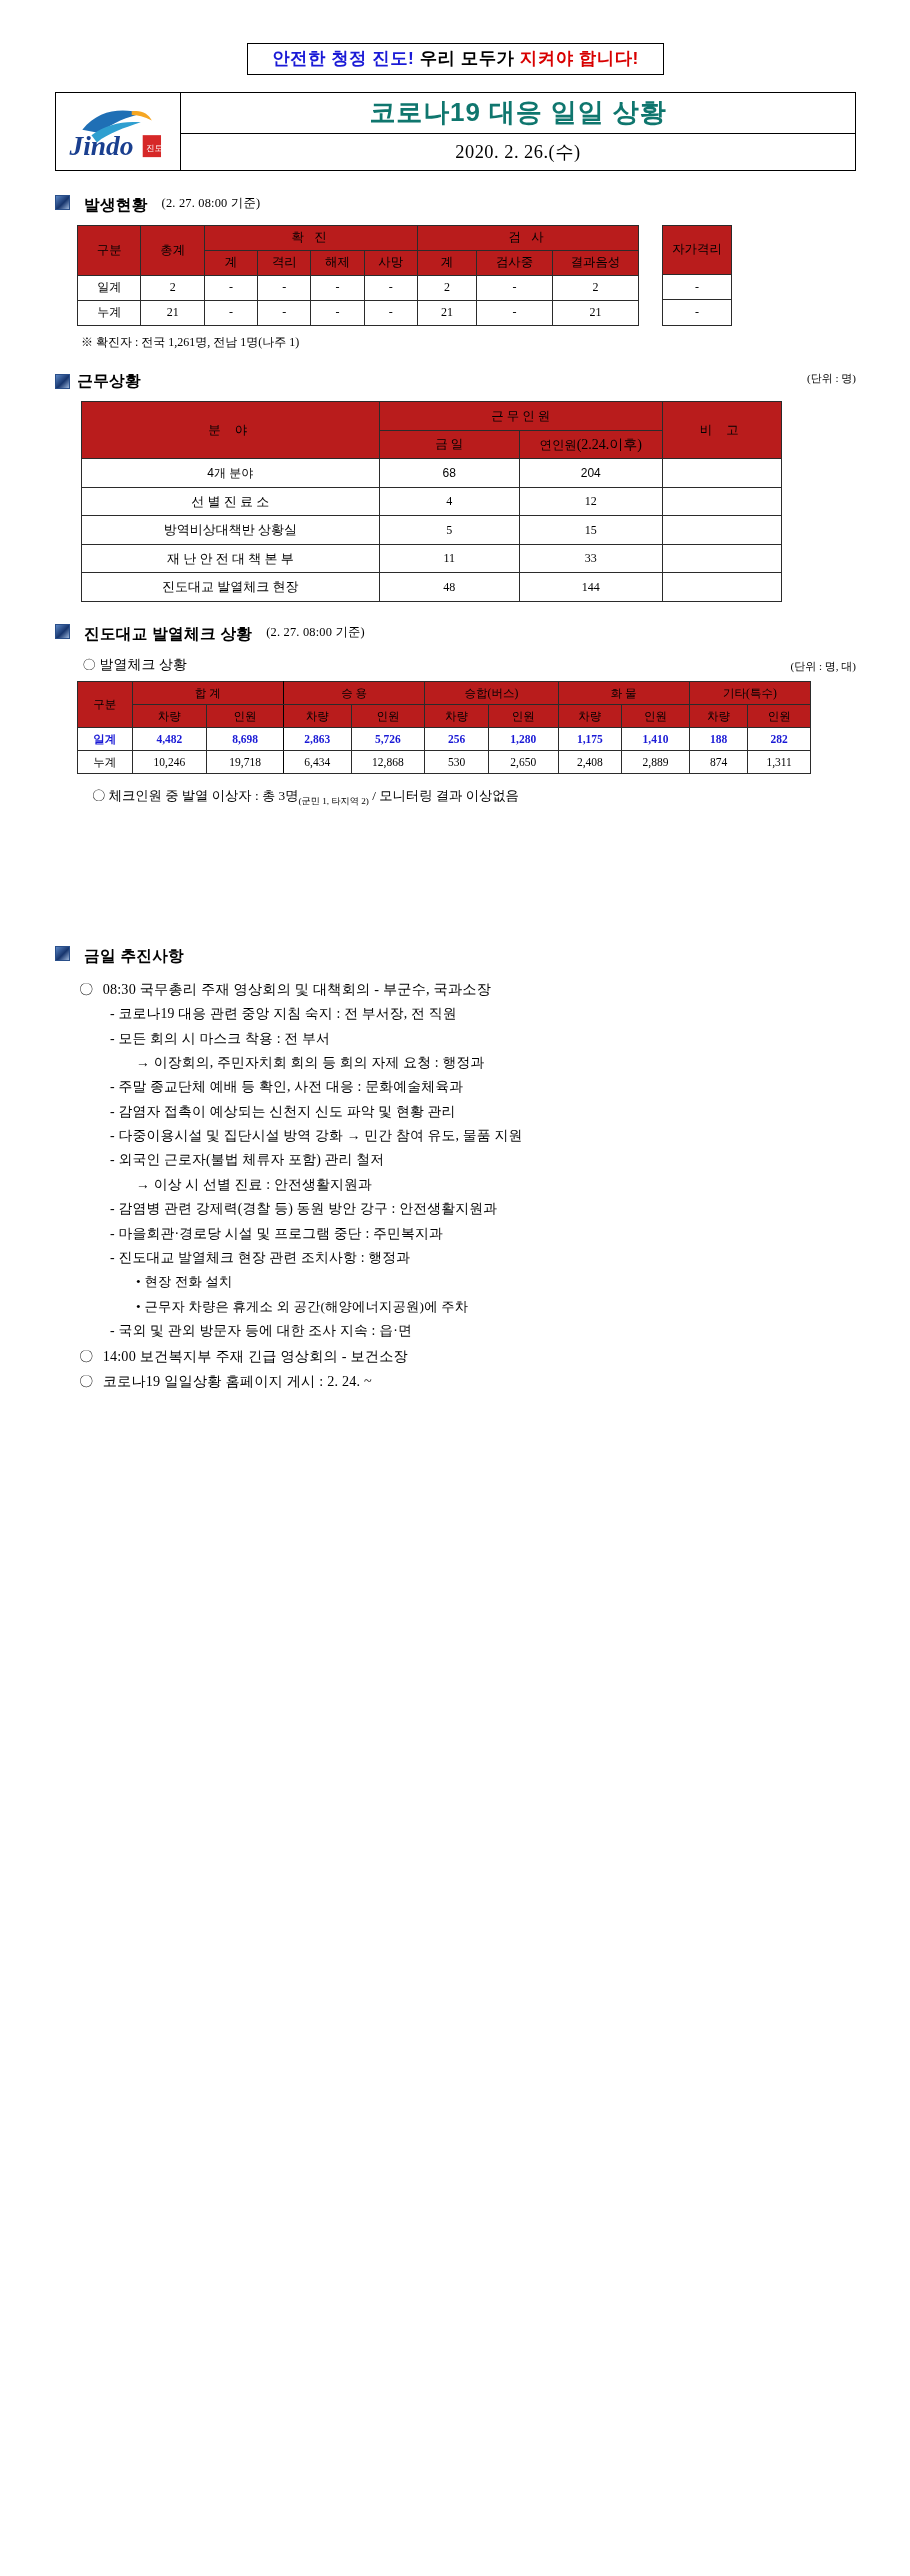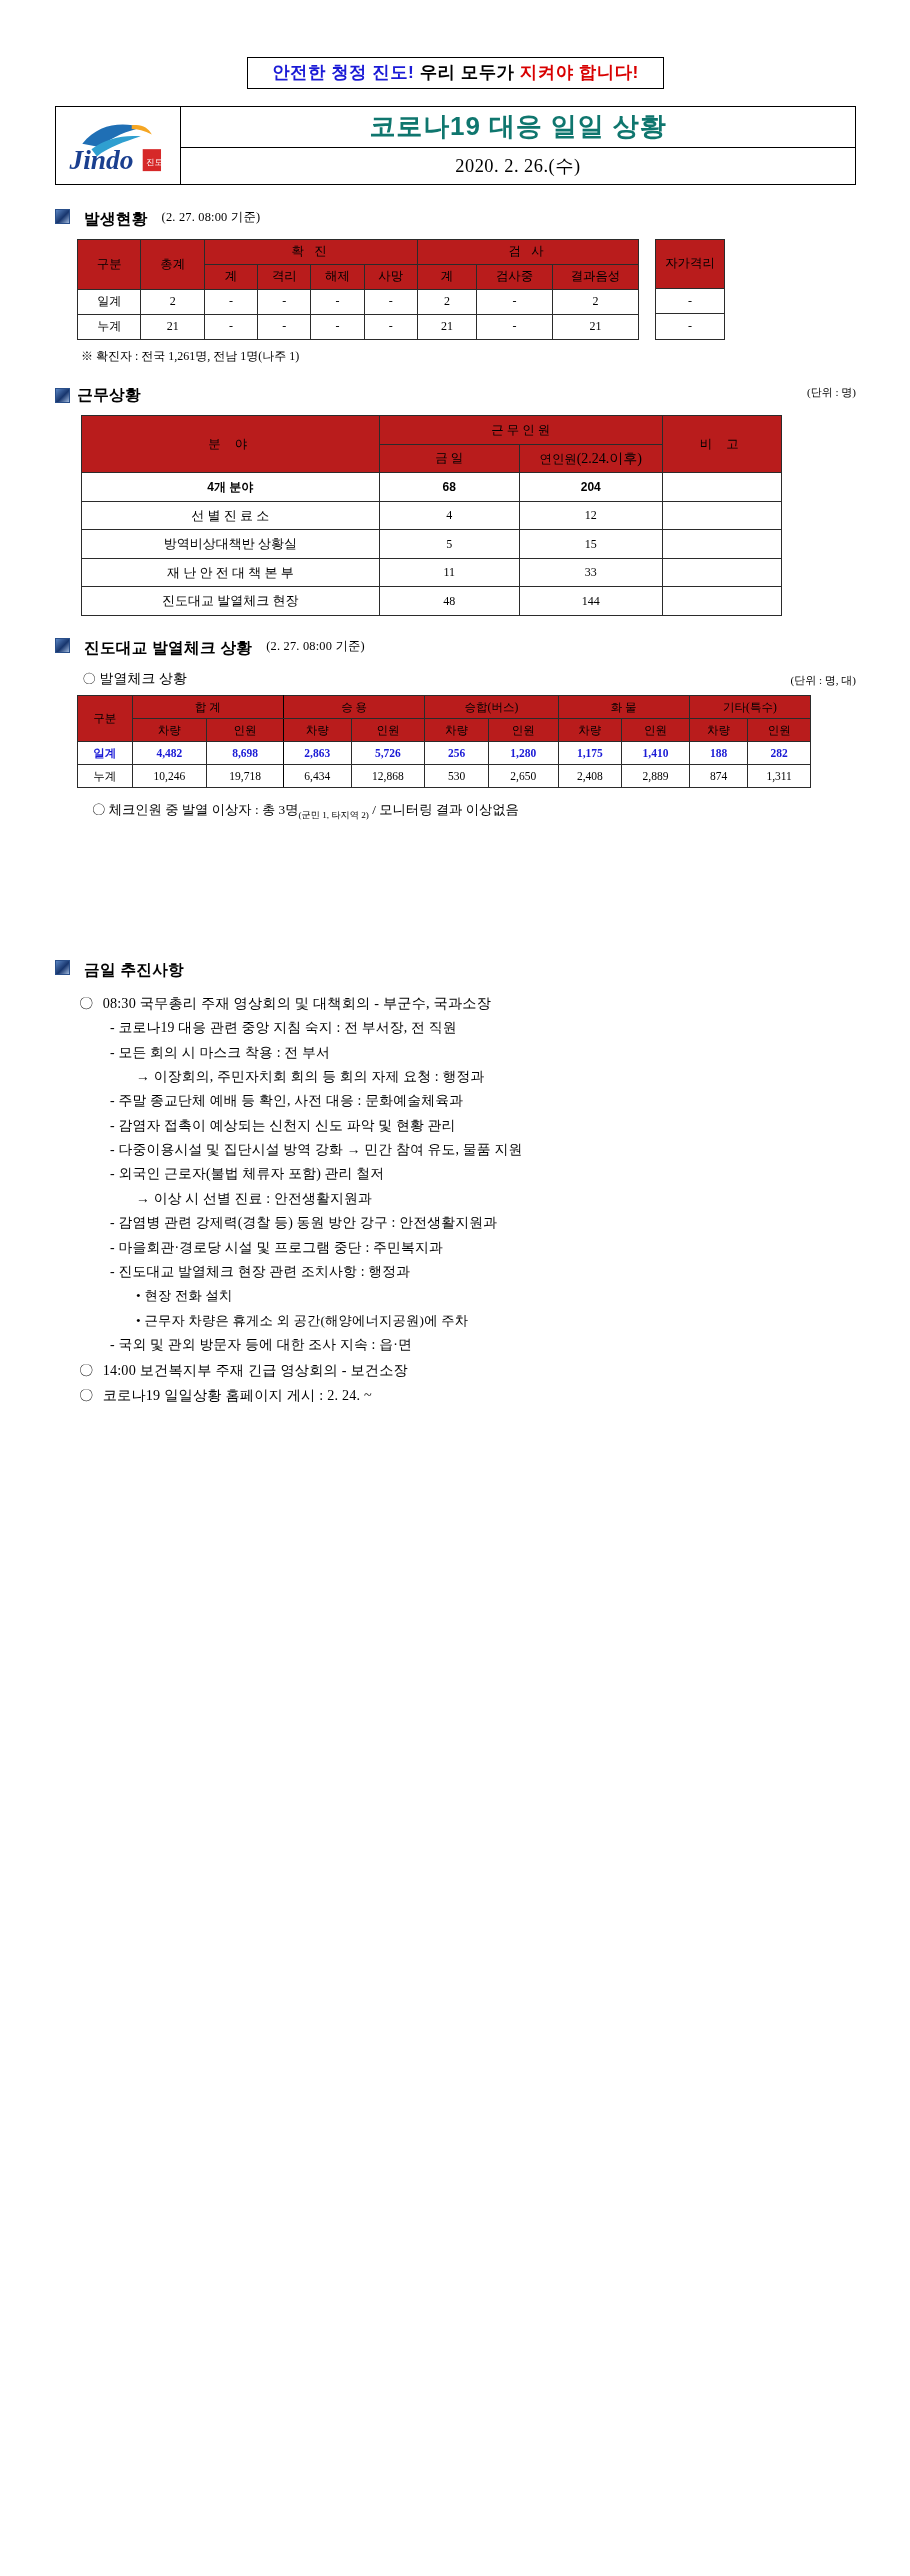--- a/index.html
+++ b/index.html
@@ -6,21 +6,21 @@
   body{
     width:911px; height:2576px;
     background:#ffffff;
     font-family:"Liberation Serif","DejaVu Serif",serif;
     color:#000;
     -webkit-font-smoothing:none;
   }
   .page{position:relative; width:911px; height:2576px; box-sizing:border-box; padding:0 55px;}
 
   
-  .banner-wrap{display:flex; justify-content:center; padding-top:57px;}
+  .banner-wrap{display:flex; justify-content:center; padding-top:43px;}
   .banner{
     border:1.4px solid #000;
     padding:4.6px 24px 6.4px 24px;
     font-family:"Liberation Sans","DejaVu Sans",sans-serif;
     font-size:17.4px; font-weight:bold; letter-spacing:0.5px;
     white-space:nowrap; line-height:1.1;
   }
   .c-blue{color:#1a1ad6;}
   .c-red{color:#d80000;}
   .c-black{color:#000;}
@@ -80,31 +80,31 @@
   
   table{border-collapse:collapse; font-size:12px;}
   .tbl td,.tbl th{
     border:0.9px solid #2b2b2b; text-align:center; vertical-align:middle;
     font-weight:normal; padding:0;
   }
   .tbl thead td{background:#b91c1c; font-size:12.4px;}
   .hl{letter-spacing:3.7px;}
   #t1-wrap{display:flex; margin:9.2px 0 0 22px;}
   #t1a{width:562px;}
-  #t1b{width:70px; margin-left:16px;}
+  #t1b{width:70px; margin-left:23px;}
   #t1a td,#t1b td{height:24px;}
 
   .note{font-size:12px; margin:8.3px 0 0 26px;}
 
   
   #t2{width:701px; margin:9.2px 0 0 26px;}
   #t2 td{height:27.5px;}
   #t2 .area{font-size:13px;}
   #t2 .spread{letter-spacing:5.5px;}
-  #t2 .bold{font-weight:bold; font-family:"Liberation Sans","DejaVu Sans",sans-serif;}
+  #t2 .bold{font-weight:normal; font-family:"Liberation Sans","DejaVu Sans",sans-serif;}
 
   
   #t3{width:734px; margin:7.3px 0 0 22px;}
   #t3 td{height:22px; font-size:11.5px;}
   #t3 .blue{color:#1a1ad6; font-weight:bold;}
   #t3 .thick-l{border-left:1.8px solid #000;}
   #t3 .thick-r{border-right:1.8px solid #000;}
   .small-note{font-size:13.3px; margin:13px 0 0 37px;}
   .small-note sub{font-size:9.2px;}
 

